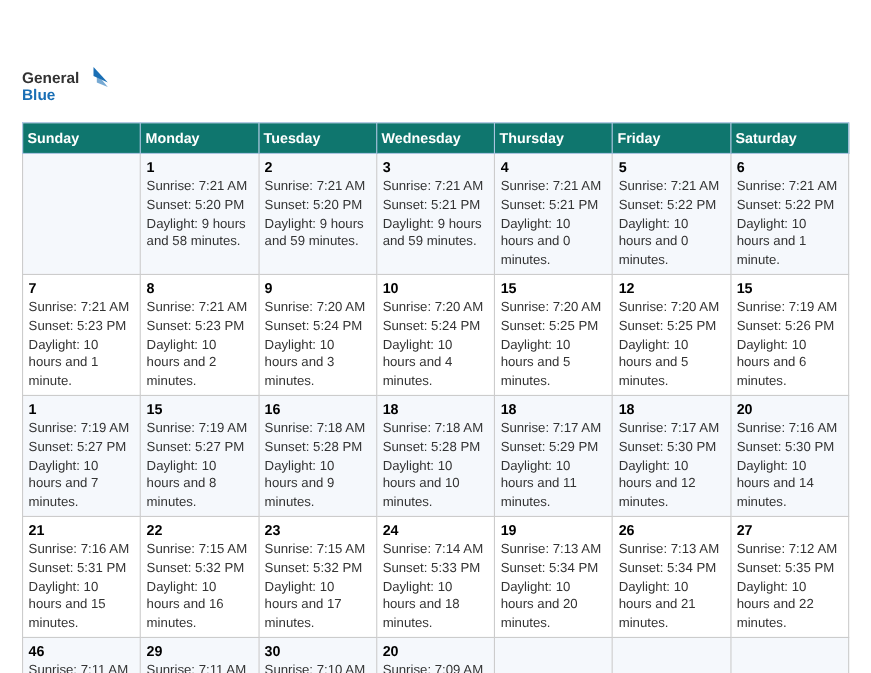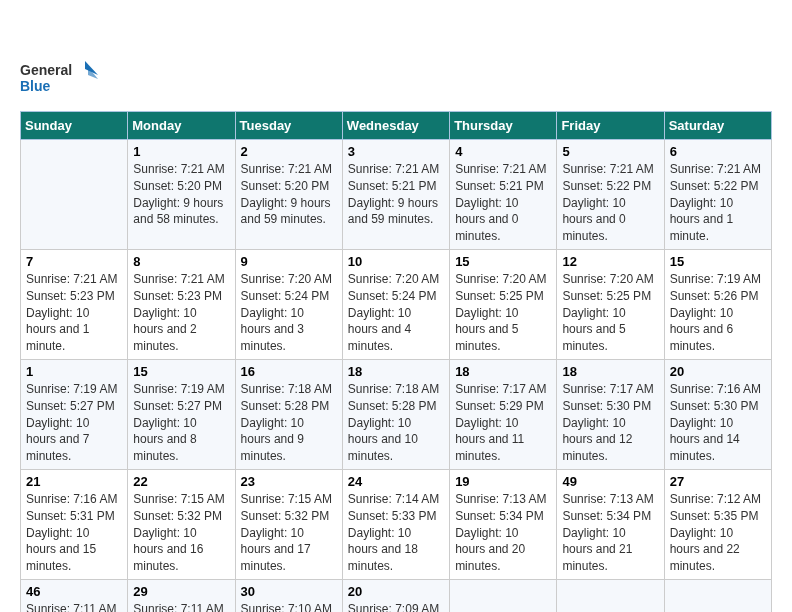--- a/index.html
+++ b/index.html
@@ -211,21 +211,21 @@
         </td>
         <td>
           <span class="day-number">24</span>
           <div class="day-info">Sunrise: 7:14 AM<br>Sunset: 5:33 PM<br>Daylight: 10 hours and 18 minutes.</div>
         </td>
         <td>
           <span class="day-number">19</span>
           <div class="day-info">Sunrise: 7:13 AM<br>Sunset: 5:34 PM<br>Daylight: 10 hours and 20 minutes.</div>
         </td>
         <td>
-          <span class="day-number">49</span>
+          <span class="day-number">26</span>
           <div class="day-info">Sunrise: 7:13 AM<br>Sunset: 5:34 PM<br>Daylight: 10 hours and 21 minutes.</div>
         </td>
         <td>
           <span class="day-number">27</span>
           <div class="day-info">Sunrise: 7:12 AM<br>Sunset: 5:35 PM<br>Daylight: 10 hours and 22 minutes.</div>
         </td>
       </tr>
       <tr>
         <td>
           <span class="day-number">46</span>

